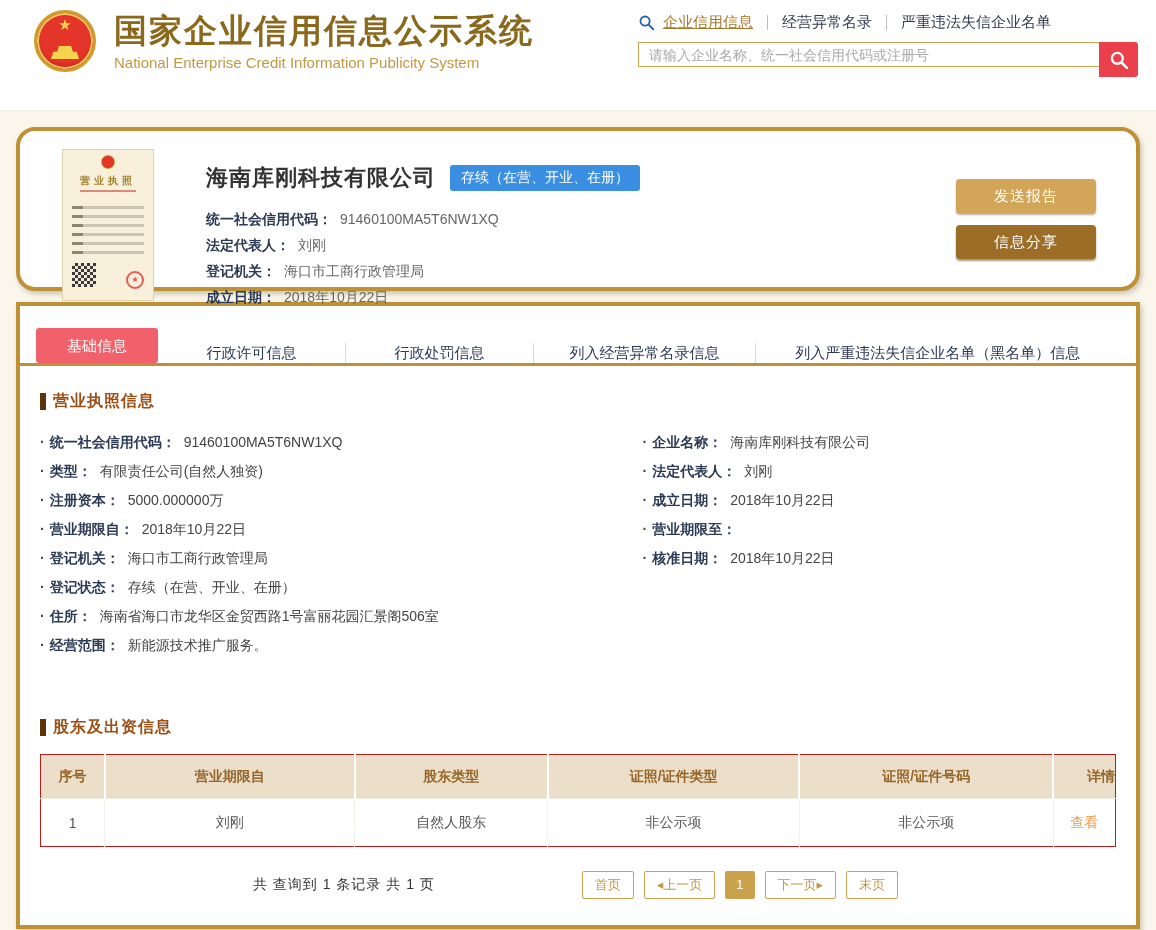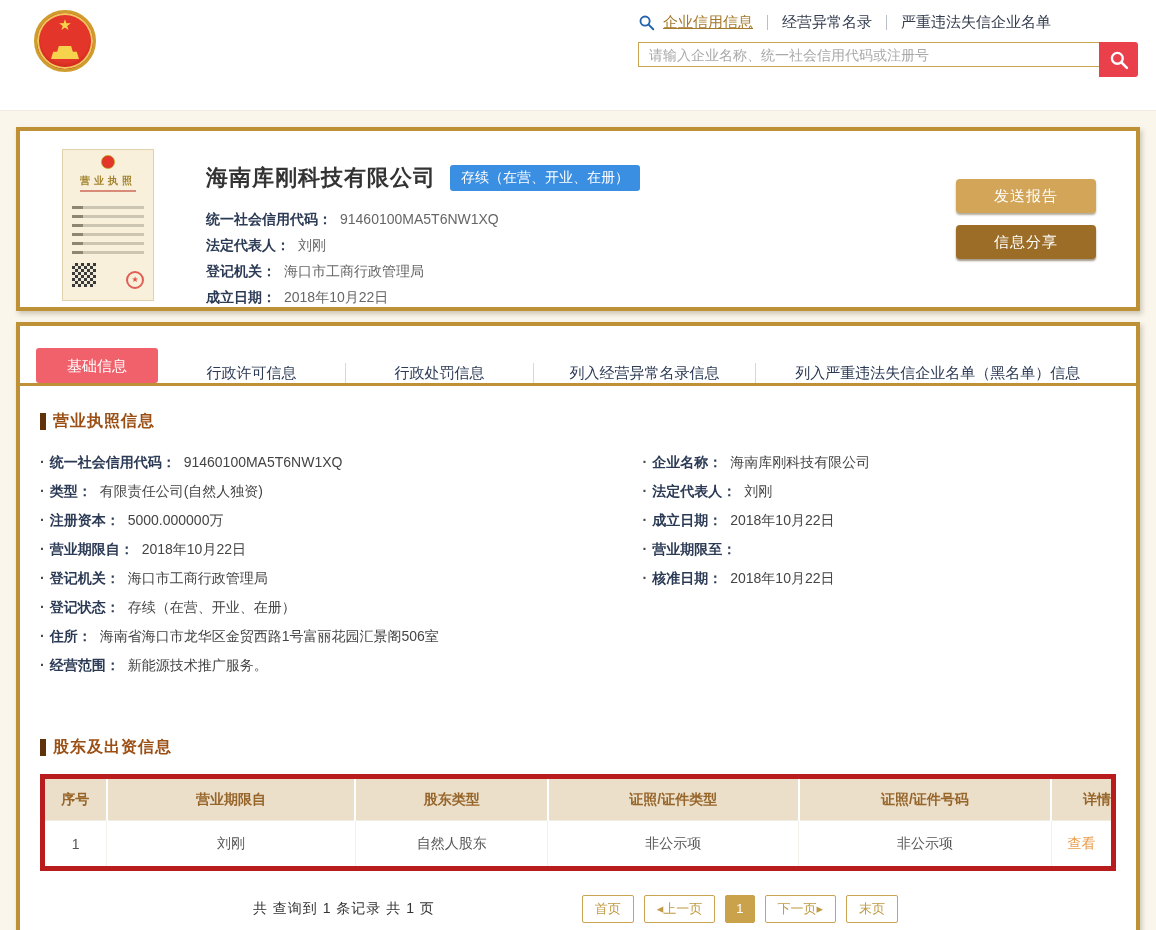--- a/index.html
+++ b/index.html
@@ -33,21 +33,21 @@
     padding:0 10px; font-size:14px; color:#333; outline:none; background:#fff; }
   .search-input::placeholder { color:#a9a9a9; }
   .search-btn { width:39px; height:35px; background:#e9404b; border:none; cursor:pointer;
     border-radius:0 3px 3px 0; display:flex; align-items:center; justify-content:center; }
 
   
   .main-wrap { padding:16px 16px 0 16px; }
   .card { background:#fff; border:4px solid #bf9136; box-shadow:2px 3px 5px rgba(120,110,80,.35); }
 
   
-  .company-card { height:184px; position:relative; }
+  .company-card { height:164px; position:relative;border-radius:19px; }
   .license { position:absolute; left:42px; top:18px; width:92px; height:152px;
     background:#f8f0db; border:1px solid #e0d2ae; }
   .lic-emblem { position:absolute; top:5px; left:50%; transform:translateX(-50%);
     width:14px; height:14px; border-radius:50%;
     background:radial-gradient(circle,#e4352a 0 60%,#c01f14 80%); border:1px solid #cf9d2e; }
   .lic-title { position:absolute; top:24px; width:100%; text-align:center;
     font-size:10px; font-weight:bold; color:#a3832f; letter-spacing:4px; }
   .lic-redline { position:absolute; top:40px; left:50%; transform:translateX(-50%);
     width:56px; height:2px; background:#d98b7a; }
   .lic-lines { position:absolute; top:50px; left:9px; right:9px; }
@@ -94,21 +94,21 @@
   .section-title::before { content:""; width:6px; height:17px; background:#5f3208; margin-right:7px; }
   .sec2 { margin-top:57px; }
 
   .info-grid { display:flex; }
   .info-col.left { width:56%; } .info-col.right { width:44%; }
   .info-row { font-size:14px; line-height:29px; white-space:nowrap; }
   .info-row::before { content:"·"; color:#444; margin-right:5px; font-weight:bold; }
   .info-row b { color:#2b3a55; }
   .info-row span { color:#444; margin-left:8px; }
 
-  table.sh-table { width:100%; border-collapse:collapse; border:5px solid #b91c1c; }
+  table.sh-table { width:100%; border-collapse:collapse; border:1px solid #b91c1c; }
   .sh-table th { background:#ebdfc9; color:#96652a; font-size:14px; font-weight:bold;
     height:44px; border-right:2px solid #fff; }
   .sh-table th:last-child { border-right:none;text-align:right; }
   .sh-table td { height:48px; text-align:center; color:#555; font-size:14px;
     border-top:1px solid #f0ece2; border-right:1px solid #f4f1ea; background:#fff; }
   .sh-table td:last-child { border-right:none; }
   .col-no { width:64px; } .col-name { width:248px; } .col-type { width:192px; }
   .col-ctype { width:250px; } .col-cno { width:252px; } .col-detail { width:62px; }
   .view-link { color:#ea9c4a; cursor:pointer; text-decoration:none; }
 
@@ -121,20 +121,24 @@
     text-align:center; padding:0 10px; }
 </style>
 </head>
 <body>
 
 <header class="site-header">
   <div class="brand">
     <div class="emblem">
       <span class="emblem-star">★</span>
       <span class="emblem-gate"></span>
+    </div>
+    <div class="brand-text">
+      <div class="site-title">国家企业信用信息公示系统</div>
+      <div class="site-subtitle">National Enterprise Credit Information Publicity System</div>
     </div>
   </div>
   <div class="header-right">
     <div class="nav-row">
       <span class="nav-search-icon">
         <svg width="17" height="17" viewBox="0 0 24 24">
             <circle cx="10" cy="10" r="6.5" fill="none" stroke="#2263ae" stroke-width="2.6"></circle>
             <line x1="15" y1="15" x2="21.5" y2="21.5" stroke="#2263ae" stroke-width="2.8" stroke-linecap="round"></line>
           </svg>
       </span>

